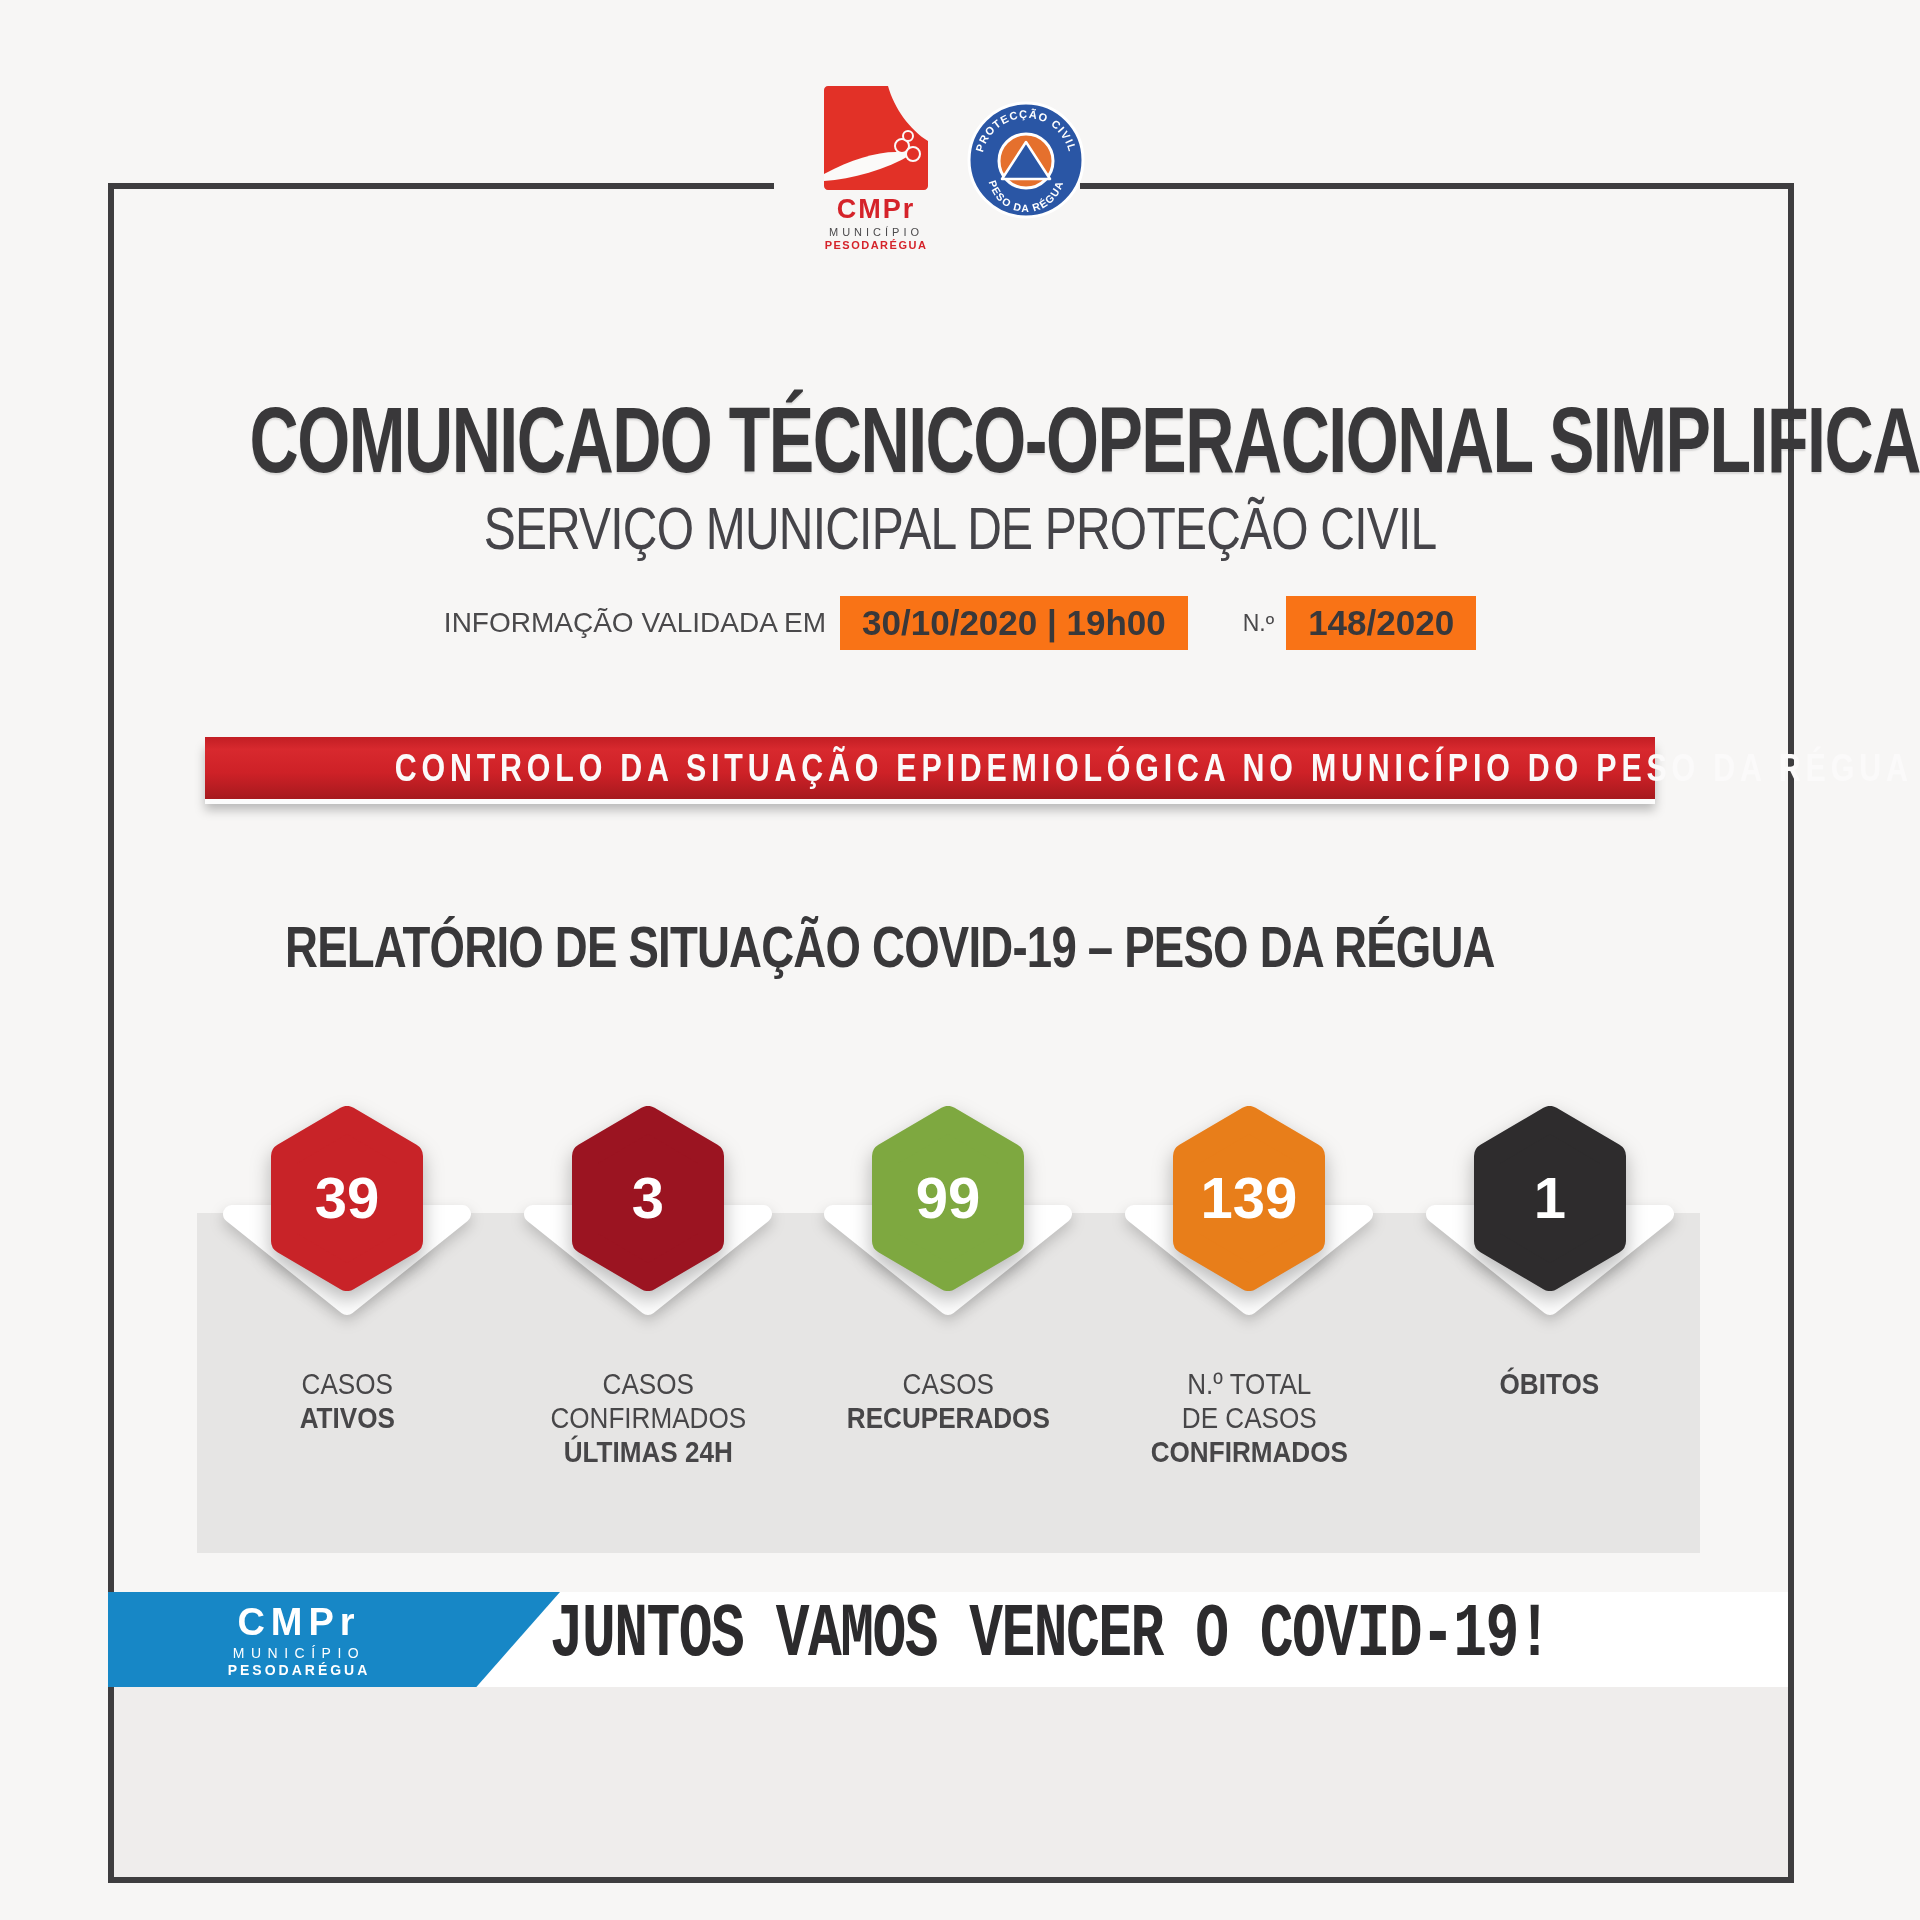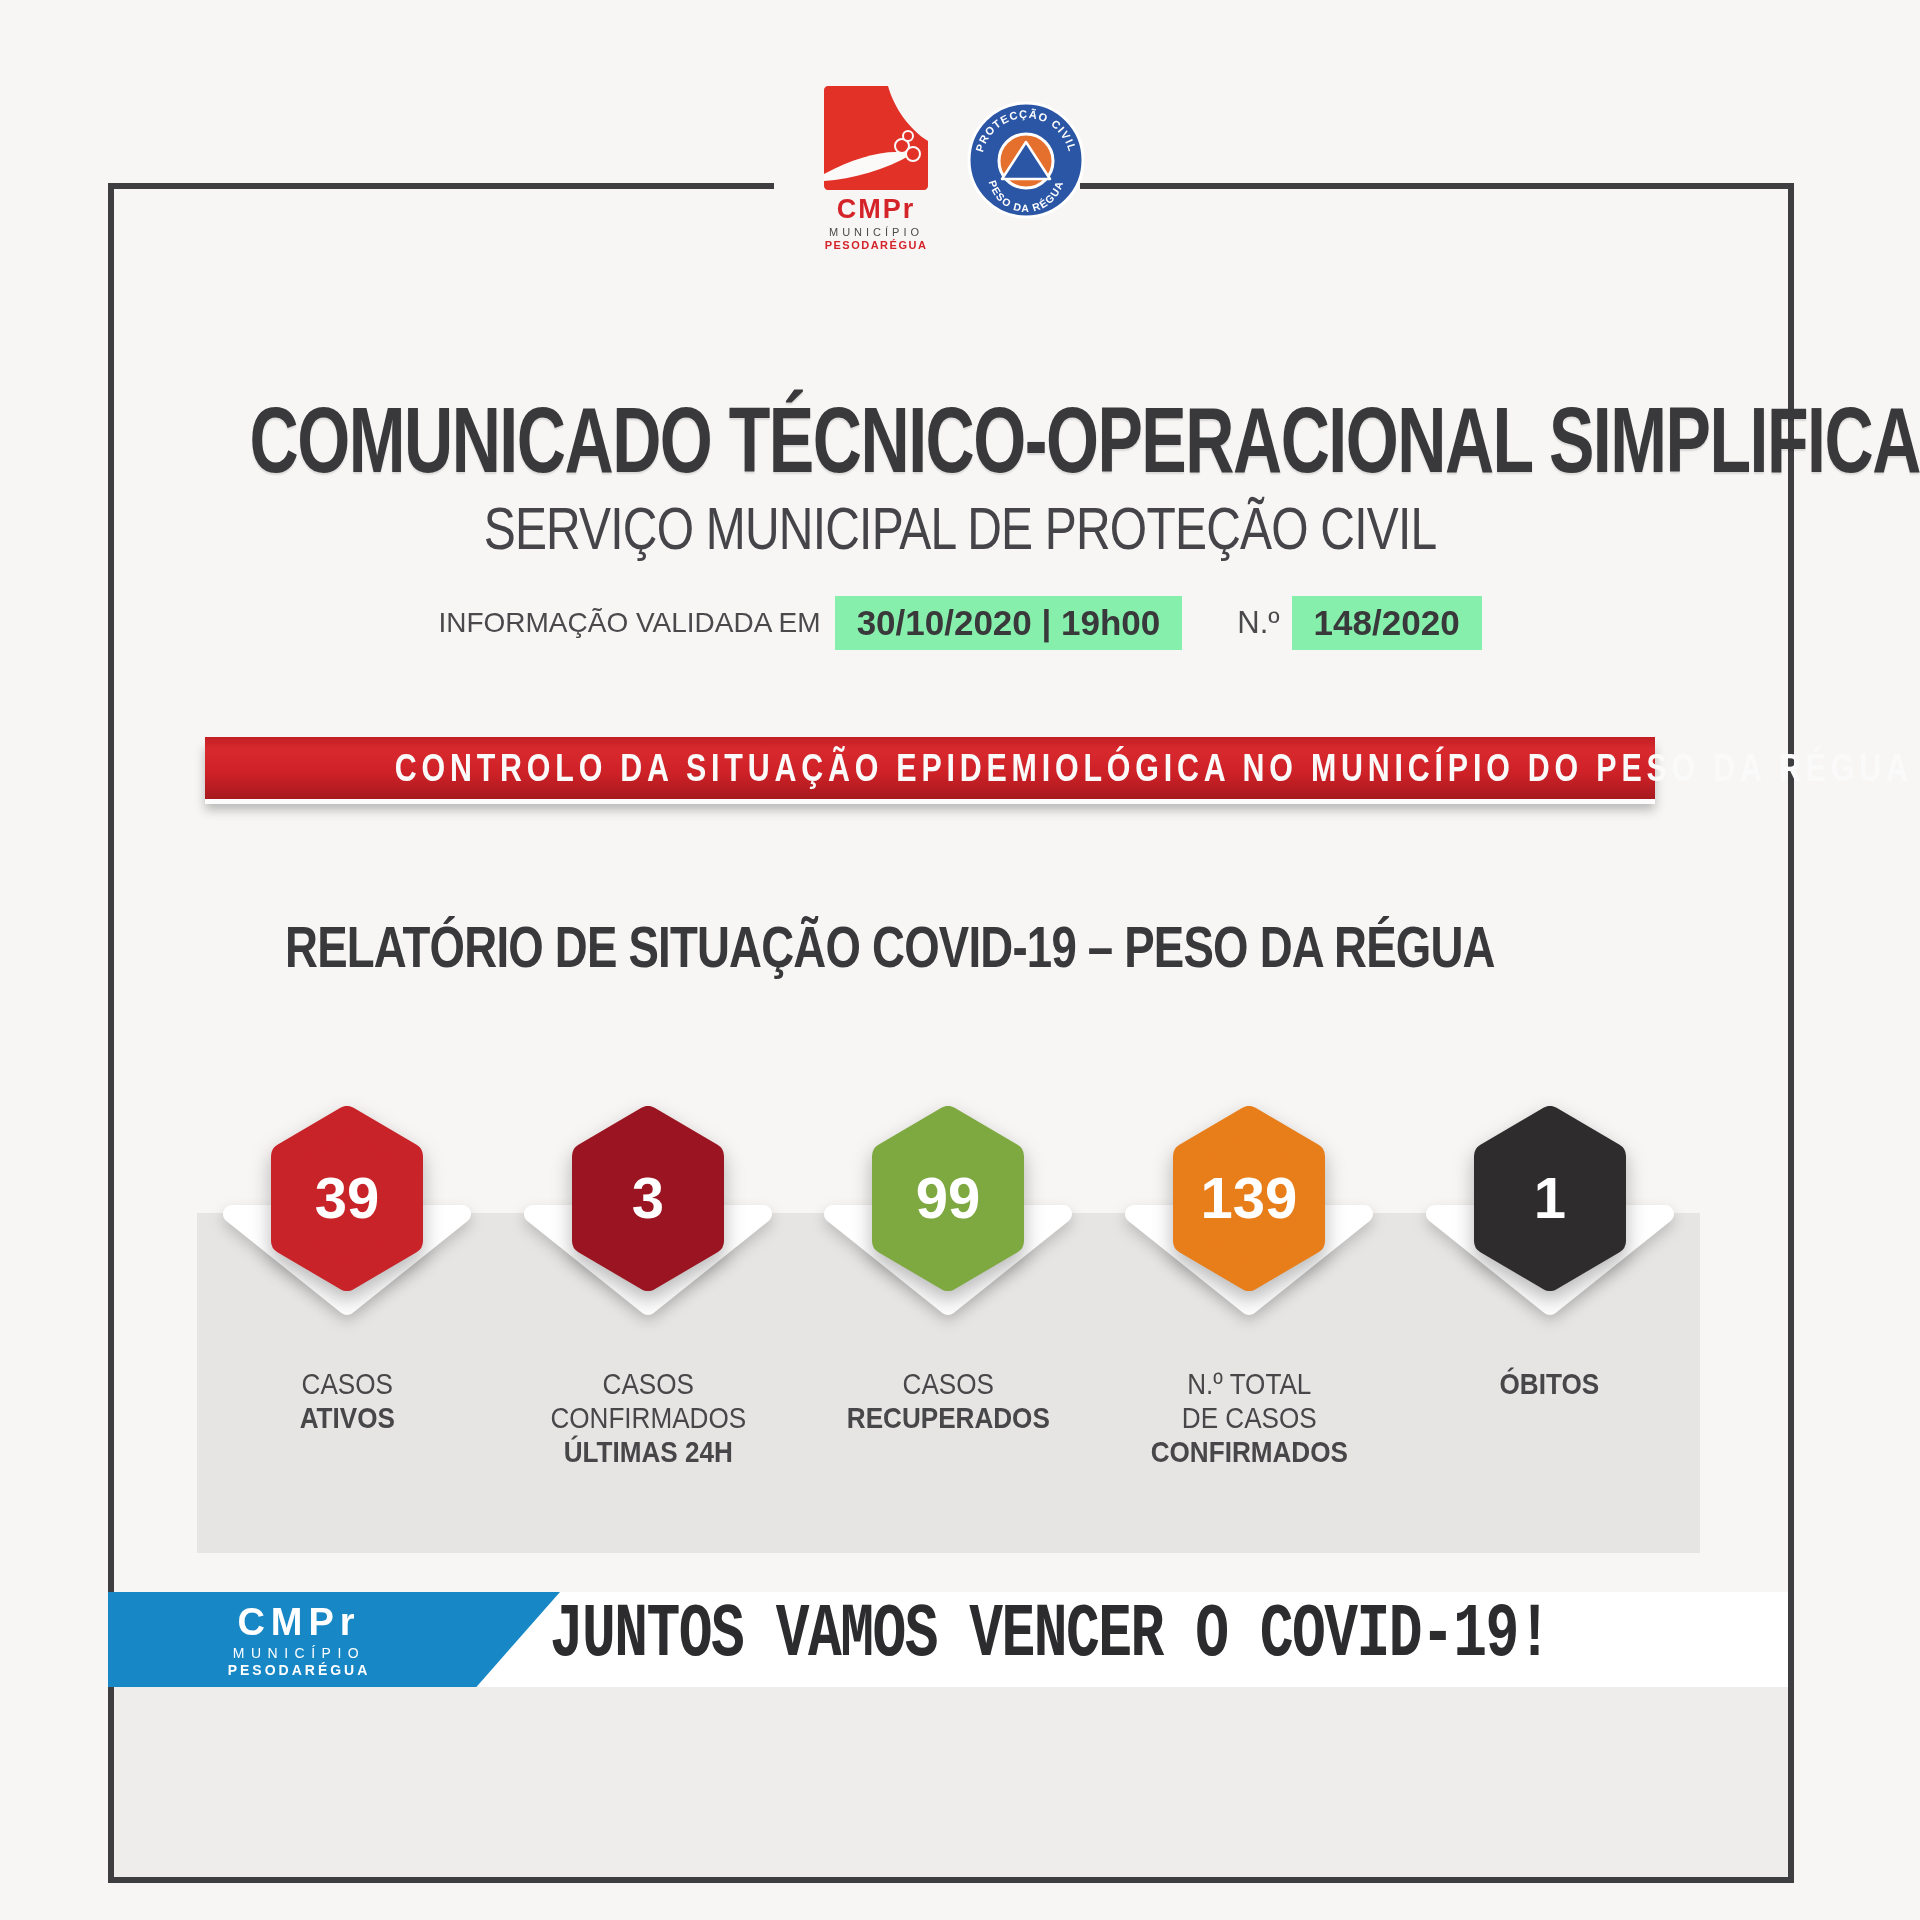--- a/index.html
+++ b/index.html
@@ -30,22 +30,22 @@
   }
   .subtitle{
     position:absolute;left:0;right:0;top:494px;text-align:center;
     font-size:60px;font-weight:400;letter-spacing:-1px;color:#454449;
     transform:scaleX(.8);white-space:nowrap;
   }
   .validated-row{
     position:absolute;left:0;right:0;top:596px;display:flex;justify-content:center;align-items:center;
   }
   .v-label{font-size:28px;color:#4A494B;font-weight:400;}
-  .v-box{margin-left:14px;background:#86efac;padding:7px 22px;font-size:35px;font-weight:700;color:#39383A;white-space:nowrap;}
-  .v-num-label{margin-left:55px;font-size:31px;color:#4A494B;}
+  .v-box{margin-left:14px;background:#f97316;padding:7px 22px;font-size:35px;font-weight:700;color:#39383A;white-space:nowrap;}
+  .v-num-label{margin-left:55px;font-size:23px;color:#4A494B;}
   .v-box2{margin-left:12px;}
 
   
   .control-banner{
     position:absolute;left:205px;top:737px;width:1450px;height:62px;
     background:linear-gradient(180deg,#C21E24 0%,#D8292E 20%,#CE2127 58%,#A6191E 100%);
     display:flex;align-items:center;justify-content:flex-start;
     box-shadow:0 5px 0 rgba(255,255,255,.95), 0 11px 10px rgba(0,0,0,.25);
   }
   .control-banner span{

